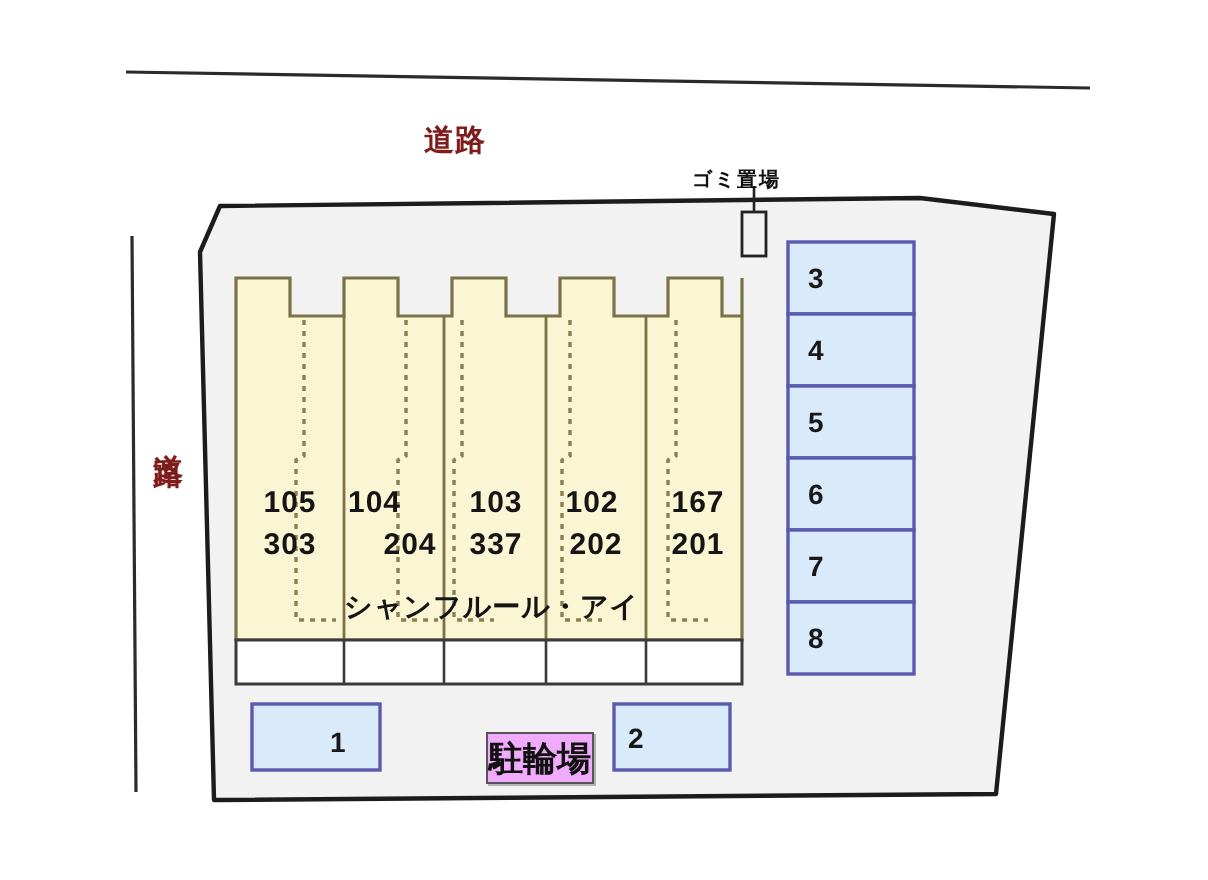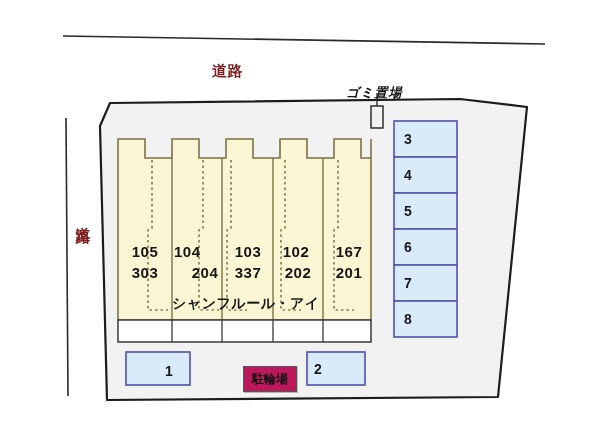--- a/index.html
+++ b/index.html
@@ -37,25 +37,24 @@
     font-size: 15px;
     font-weight: bold;
     color: #7f1d1d;
   }
   .road-label-vertical {
     writing-mode: vertical-rl;
     text-orientation: upright;
     letter-spacing: 2px;
   }
   .gomi-label {
-    font-size: 13px;
+    font-size: 10px;
     font-weight: bold;
     color: #111;
     letter-spacing: 1px;
-    font-style: italic;
   }
   .unit-num {
     font-size: 15px;
     font-weight: bold;
     color: #151515;
     text-align: center;
     letter-spacing: 0.5px;
   }
   .bldg-name {
     font-size: 14px;
@@ -63,27 +62,27 @@
     color: #151515;
     letter-spacing: 0.5px;
   }
   .park-num {
     font-size: 14px;
     font-weight: bold;
     color: #181818;
   }
   .bike-box {
     position: absolute;
-    background: #be185d;
+    background: #f0abfc;
     border: 1px solid #555;
     box-shadow: 1px 1px 0 rgba(0,0,0,0.25);
     display: flex;
     align-items: center;
     justify-content: center;
-    font-size: 12px;
+    font-size: 17px;
     font-weight: bold;
     color: #111;
     letter-spacing: 0px;
   }
 </style>
 </head>
 <body>
 
 <div id="stage">
 

